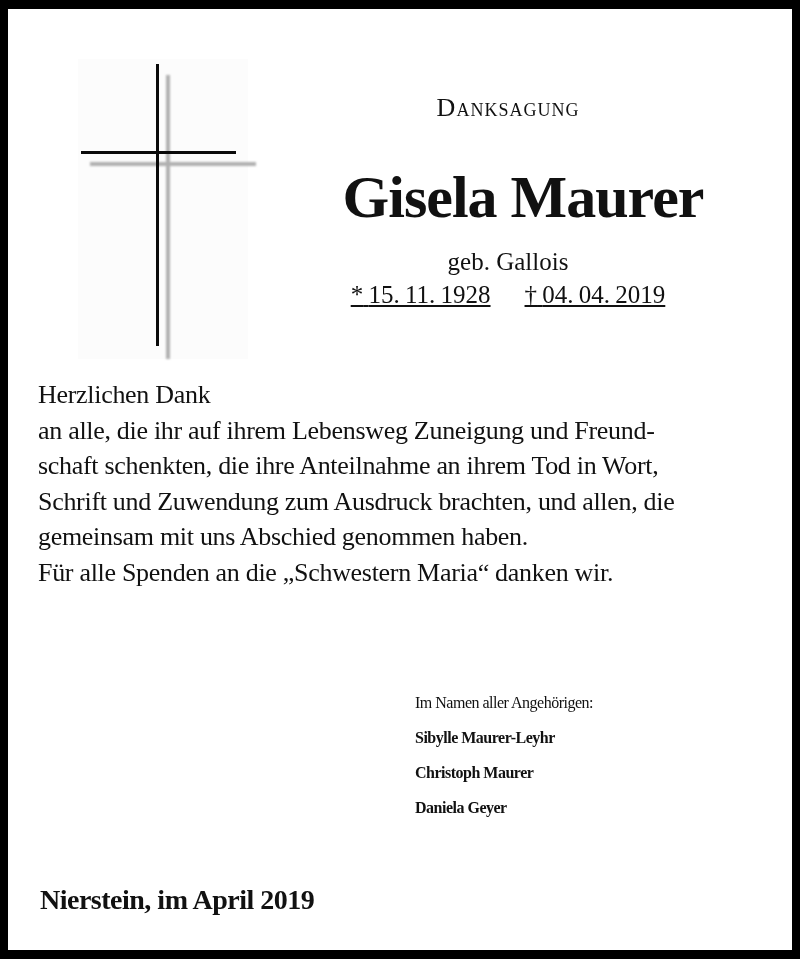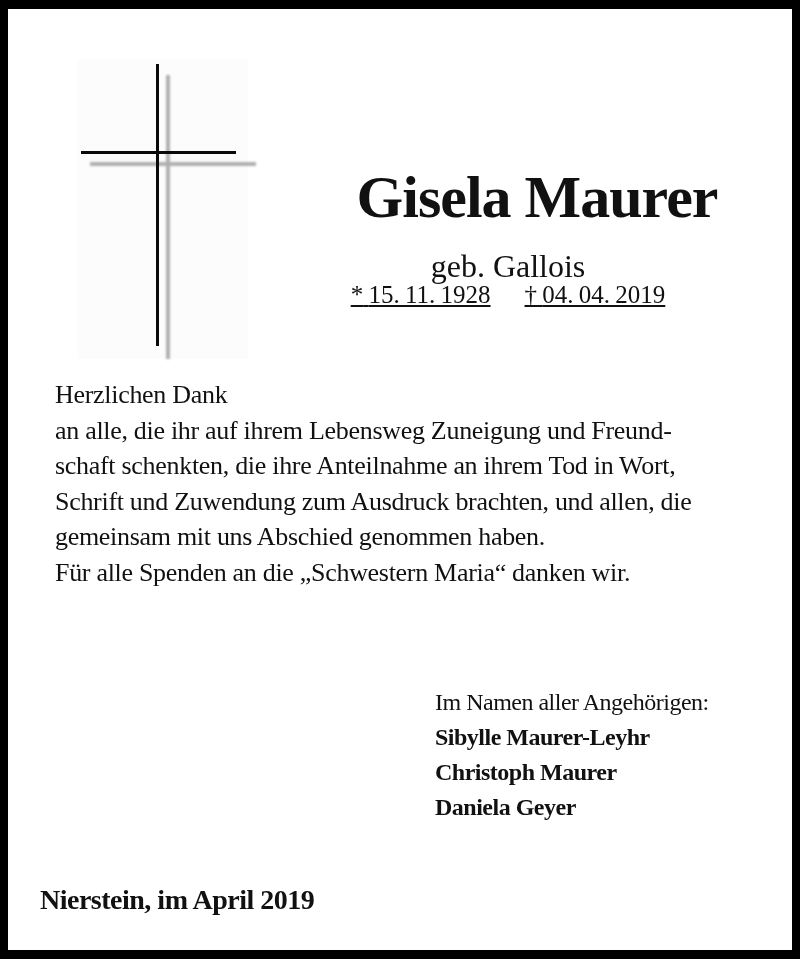--- a/index.html
+++ b/index.html
@@ -14,40 +14,40 @@
       position: absolute; left: 70px; top: 50px; width: 170px; height: 300px;
       background: #fcfcfc;
     }
     .cross-bar { position: absolute; background: #0a0a0a; }
     .cross-shadow { position: absolute; background: #b0b0b0; filter: blur(1.2px); }
     .heading {
       position: absolute; left: 300px; width: 400px; top: 84px; text-align: center;
       font-size: 26px; font-variant: small-caps; letter-spacing: 1px;
     }
     .name {
-      position: absolute; left: 304px; width: 450px; top: 158px; text-align: center;
+      position: absolute; left: 290px; width: 450px; top: 158px; text-align: center;
       font-size: 60px; font-weight: bold; letter-spacing: -1px; line-height: 1;
     }
     .maiden {
       position: absolute; left: 300px; width: 400px; top: 239px; text-align: center;
-      font-size: 32px;
+      font-size: 25px;
     }
     .dates {
       position: absolute; left: 300px; width: 400px; top: 272px; text-align: center;
       font-size: 25px; word-spacing: -1px; text-decoration: underline;
     }
     .dates .gap { display: inline-block; width: 34px; }
     .body-text {
       position: absolute; left: 30px; width: 740px; top: 368px;
-      font-size: 26px; line-height: 35.5px; letter-spacing: -0.3px; margin-left: 17px;
+      font-size: 26px; line-height: 35.5px; letter-spacing: -0.3px;
     }
     .body-text p { margin: 0; white-space: nowrap; }
     .signature {
       position: absolute; left: 407px; top: 676px;
-      font-size: 24px; line-height: 35px; letter-spacing: -0.5px; margin-left: 20px;
+      font-size: 16px; line-height: 35px; letter-spacing: -0.5px;
     }
     .signature .sig-name { font-weight: bold; }
     .place {
       position: absolute; left: 32px; top: 875px;
       font-size: 28px; font-weight: bold; letter-spacing: -0.5px;
     }
   </style>
 </head>
 <body>
 
@@ -55,20 +55,21 @@
 
   <div class="cross-box">
 
     <div class="cross-shadow" style="left:88px; top:16px; width:4px; height:284px;"></div>
     <div class="cross-shadow" style="left:12px; top:103px; width:166px; height:4px;"></div>
 
     <div class="cross-bar" style="left:78px; top:5px; width:3px; height:282px;"></div>
     <div class="cross-bar" style="left:3px; top:92px; width:155px; height:3px;"></div>
   </div>
 
+  <div class="heading serif">Danksagung</div>
   <div class="name serif">Gisela Maurer</div>
   <div class="maiden serif">geb. Gallois</div>
   <div class="dates serif">
     <span>*</span>
     <span>15. 11. 1928</span><span class="gap"></span><span>†</span>
     <span>04. 04. 2019</span>
   </div>
 
   <div class="body-text serif">
     <p>Herzlichen Dank</p>

